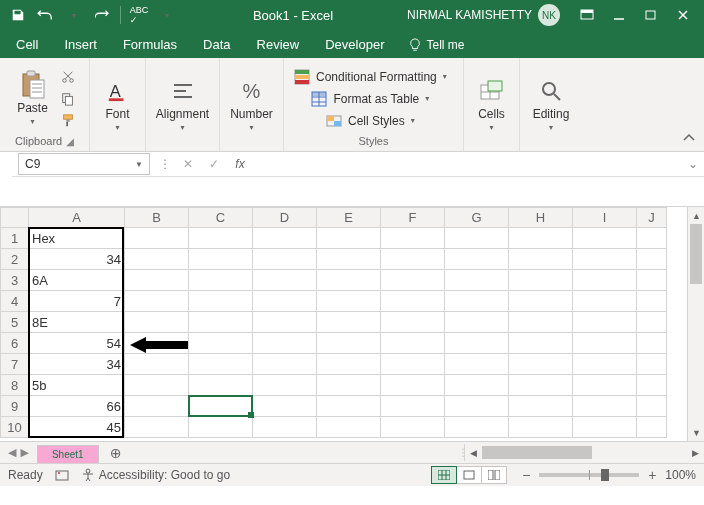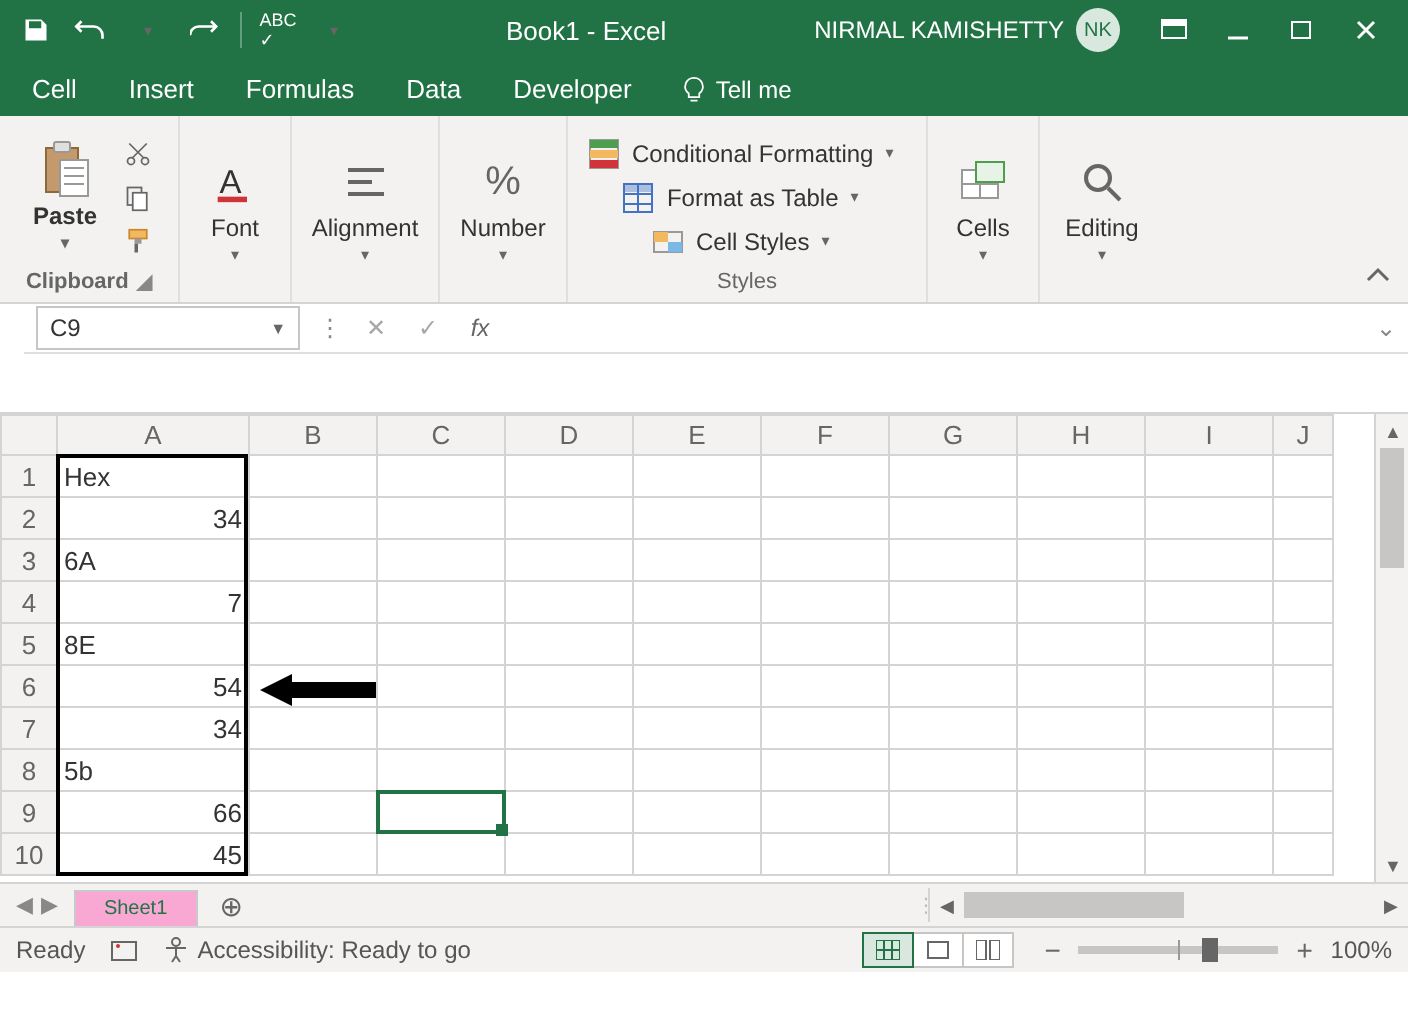--- a/index.html
+++ b/index.html
@@ -152,31 +152,32 @@
       </div>
     </div>
   </div>
 </div>
 
 <div class="tabbar">
   <div class="tab">Cell</div>
   <div class="tab">Insert</div>
   <div class="tab">Formulas</div>
   <div class="tab">Data</div>
+  <div class="tab">Review</div>
   <div class="tab">Developer</div>
   <div class="tellme">
     <svg width="14" height="14" viewBox="0 0 16 16">
         <path fill="none" stroke="#fff" d="M8 1a5 5 0 00-3 9v2h6v-2a5 5 0 00-3-9zM6 14h4"></path>
       </svg>
     <span>Tell me</span>
   </div>
 </div>
 
 <div class="ribbon">
-  <div class="group" style="width:90px;font-weight:bold;">
+  <div class="group" style="width:90px;">
     <div class="group-body">
       <div class="big">
         <div class="icon-box">
             <svg width="26" height="30" viewBox="0 0 26 30">
               <rect x="3" y="4" width="16" height="22" fill="#c49a6c" stroke="#8a6a3d"></rect>
               <rect x="7" y="1" width="8" height="5" rx="1" fill="#e1dfdd" stroke="#999"></rect>
               <rect x="10" y="10" width="14" height="18" fill="#fff" stroke="#999"></rect>
               <line x1="12" y1="14" x2="22" y2="14" stroke="#999"></line>
               <line x1="12" y1="18" x2="22" y2="18" stroke="#999"></line>
               <line x1="12" y1="22" x2="22" y2="22" stroke="#999"></line>
@@ -557,21 +558,21 @@
       <svg width="14" height="14" viewBox="0 0 14 14">
         <rect x="1" y="3" width="12" height="9" fill="none" stroke="#666"></rect>
         <circle cx="4" cy="5" r="1" fill="#d13438"></circle>
       </svg>
     </span>
   <span style="display:flex;align-items:center;gap:4px;">
     <svg width="14" height="14" viewBox="0 0 14 14">
         <circle cx="7" cy="3" r="2" fill="none" stroke="#666"></circle>
         <path d="M2 6h10M7 6v4M5 13l2-3 2 3" fill="none" stroke="#666"></path>
       </svg>
-    <span>Accessibility: Ready to go</span>
+    <span>Accessibility: Good to go</span>
   </span>
   <div class="spacer"></div>
   <div class="view-btns">
     <div class="view-btn active">
         <svg width="12" height="10">
           <rect x="0" y="0" width="12" height="10" fill="none" stroke="#217346"></rect>
           <line x1="4" y1="0" x2="4" y2="10" stroke="#217346"></line>
           <line x1="8" y1="0" x2="8" y2="10" stroke="#217346"></line>
           <line x1="0" y1="5" x2="12" y2="5" stroke="#217346"></line>
         </svg>

